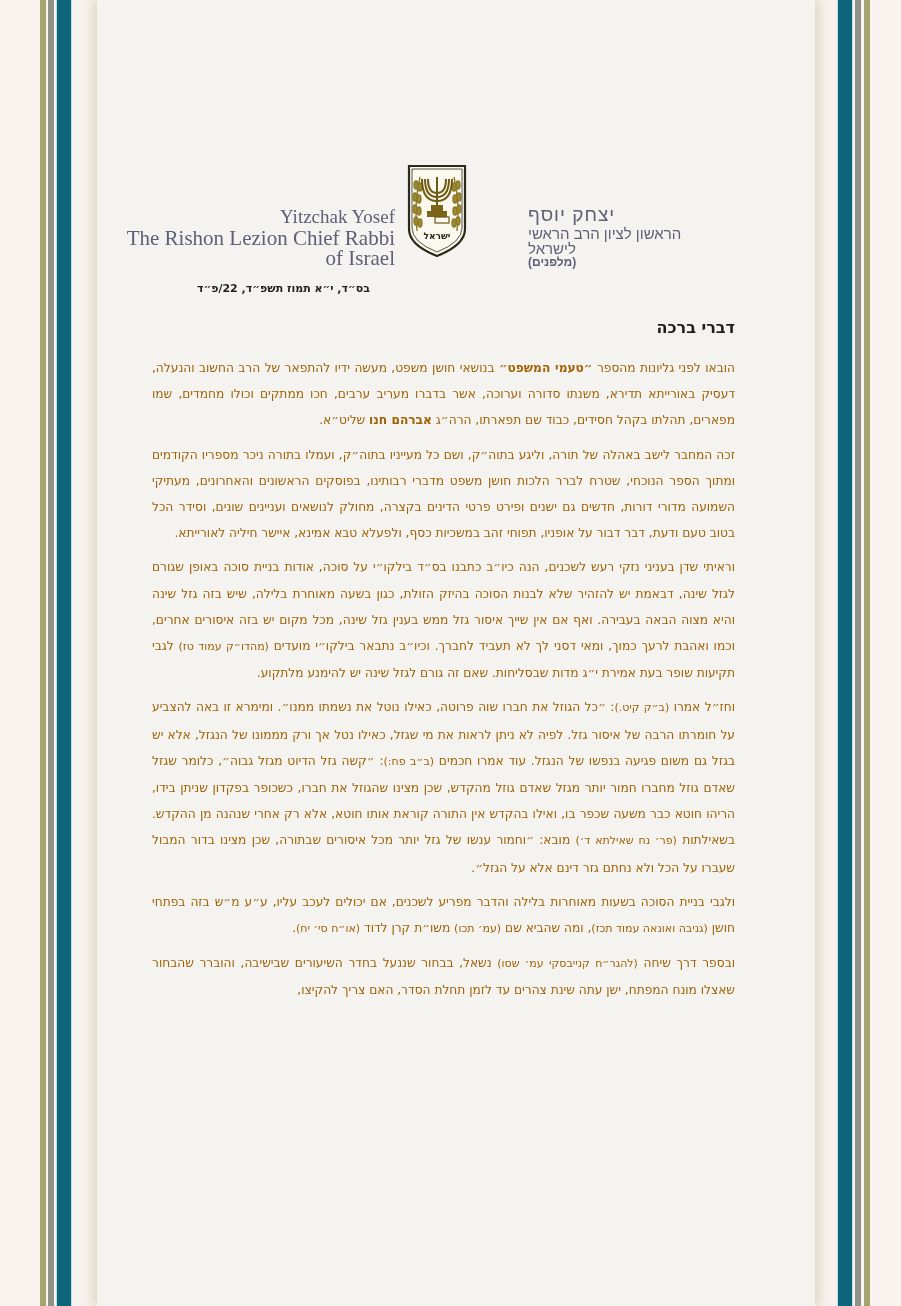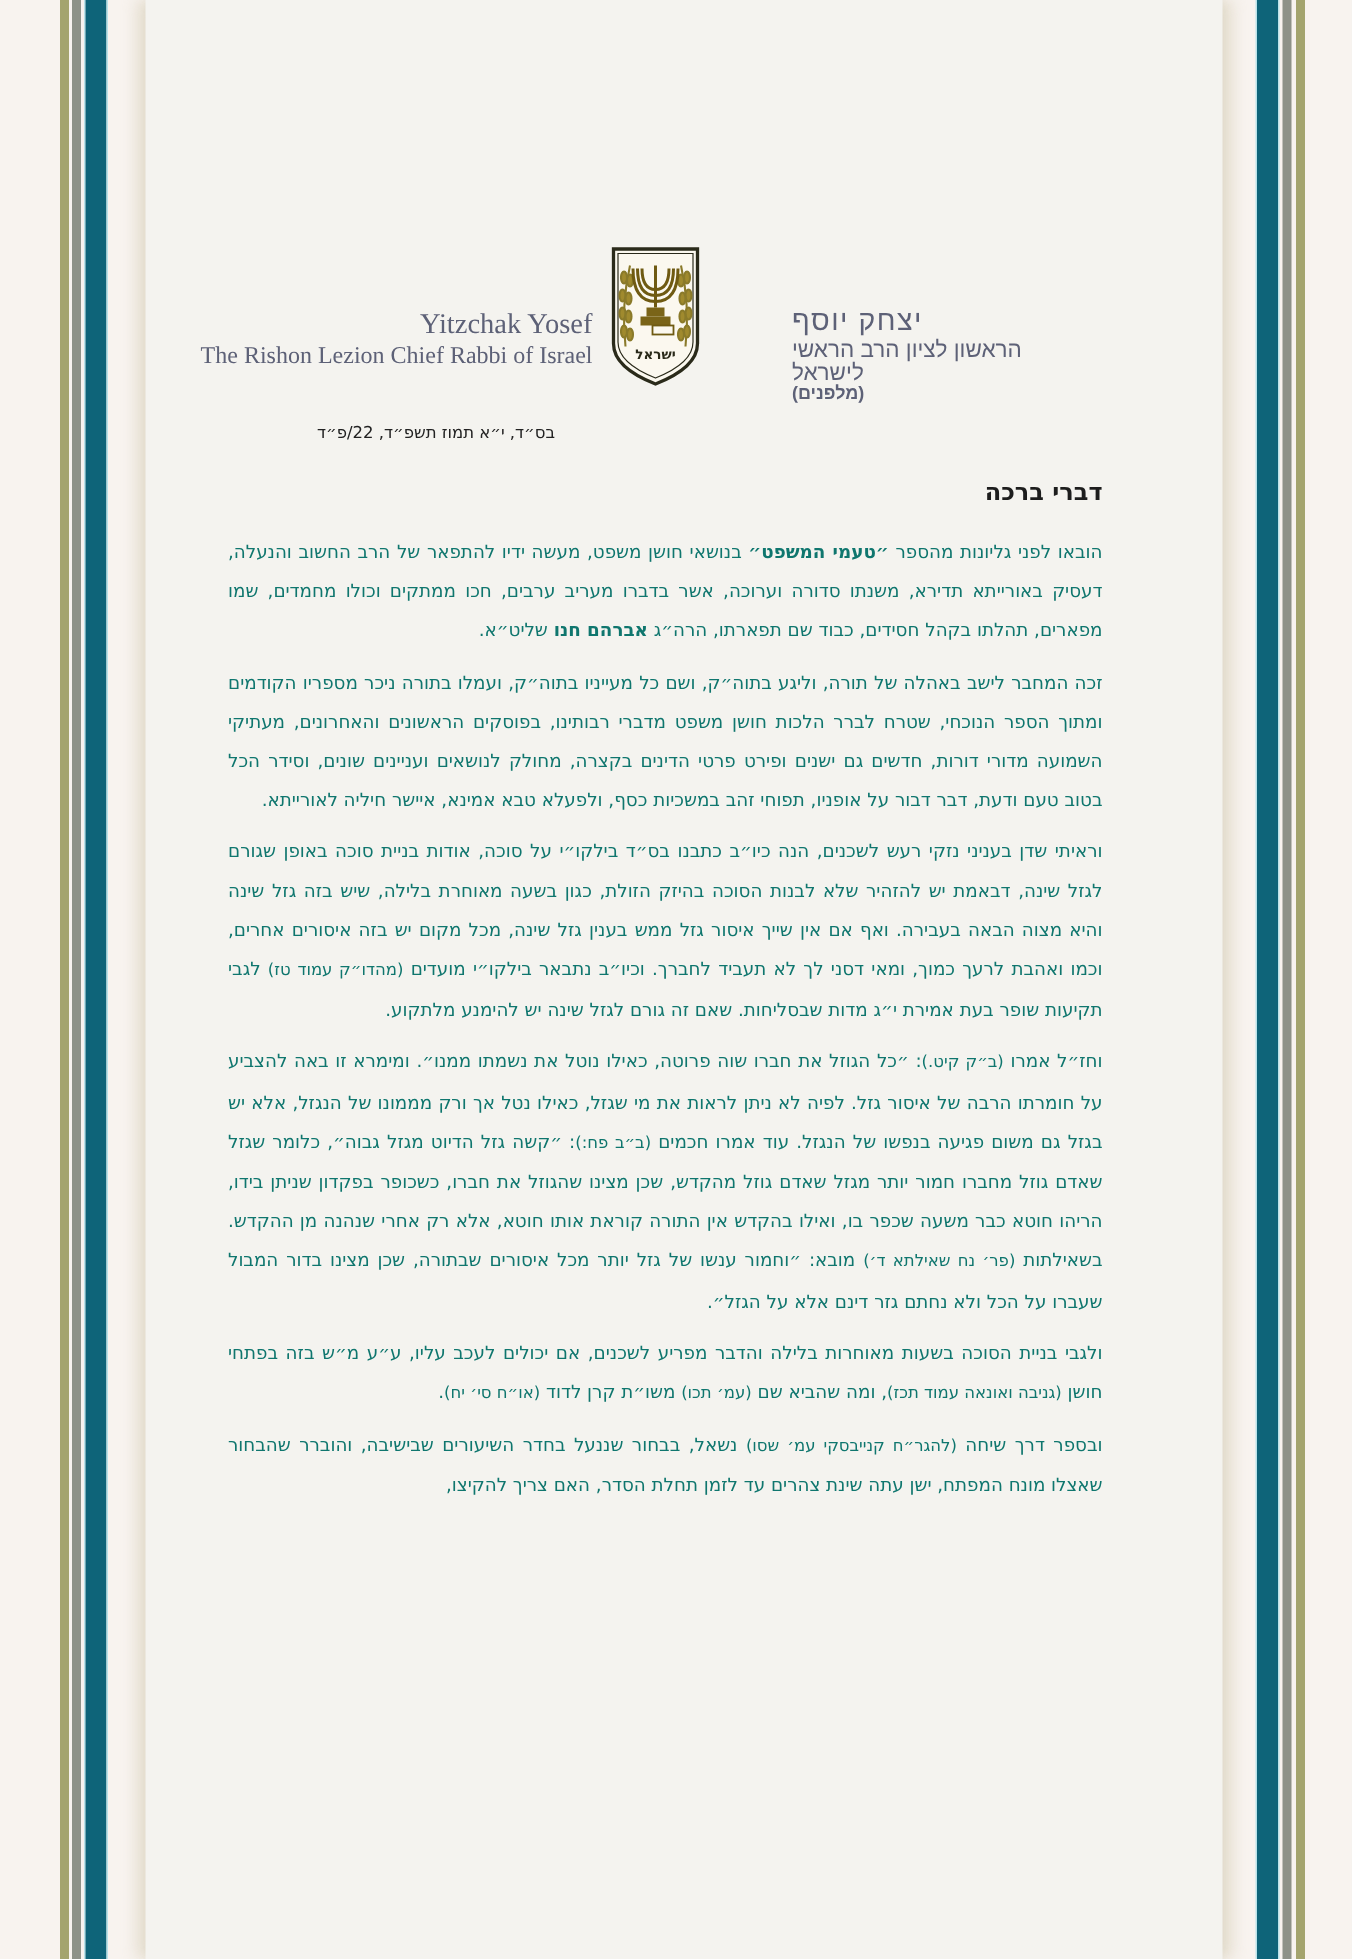--- a/index.html
+++ b/index.html
@@ -18,47 +18,47 @@
       position: absolute; left: 97px; top: 0; width: 718px; height: 1306px;
       background: #f4f3ef;
       box-shadow: -6px 0 10px rgba(200,190,160,0.45), 6px 0 10px rgba(200,190,160,0.45);
     }
 
     .lh-en {
       position: absolute; left: 115px; top: 206px; width: 280px; text-align: right;
       color: #5d6177; font-family: "Liberation Serif", serif;
     }
     .lh-en .name { font-size: 19px; line-height: 22px; }
-    .lh-en .title { font-size: 16px; line-height: 20px; }
+    .lh-en .title { font-size: 21px; line-height: 20px; }
 
     .emblem { position: absolute; left: 406px; top: 163px; width: 62px; height: 96px; }
 
     .lh-he {
       position: absolute; left: 528px; top: 204px; width: 200px; text-align: left;
       color: #5d6177; font-family: Liberation Sans, sans-serif; direction: rtl;
     }
     .lh-he .name { font-size: 19px; line-height: 22px; letter-spacing: 1px; }
     .lh-he .title { font-size: 15px; line-height: 15px; }
     .lh-he .sub { font-size: 12px; line-height: 12px; font-weight: bold; }
 
     .date {
       position: absolute; left: 150px; top: 282px; width: 220px;
       direction: rtl; text-align: right;
-      font-family: "DejaVu Sans", sans-serif; font-size: 11px; font-weight: normal; color: #222;
+      font-family: "DejaVu Sans", sans-serif; font-size: 11px; font-weight: bold; color: #222;
     }
 
     .heading {
       position: absolute; left: 150px; top: 318px; width: 585px; text-align: right;
       direction: rtl; font-family: "DejaVu Sans", sans-serif; font-weight: bold; font-size: 16px; color: #1d1d1d;
     }
 
     .body {
       position: absolute; left: 152px; top: 355px; width: 583px;
       direction: rtl; text-align: justify;
-      font-family: "DejaVu Sans", sans-serif; font-size: 12.2px; line-height: 26.2px; color: #0f766e;
+      font-family: "DejaVu Sans", sans-serif; font-size: 12.2px; line-height: 26.2px; color: #a16207;
     }
     .body p { margin: 0 0 8px 0; text-align-last: right; }
     .body b { font-weight: bold; }
     .body .ref { font-size: 11px; }
   </style>
 </head>
 <body>
 
 <div class="stripe olive" style="left:40px;width:6px;"></div>
 <div class="stripe gray" style="left:48px;width:6px;"></div>

